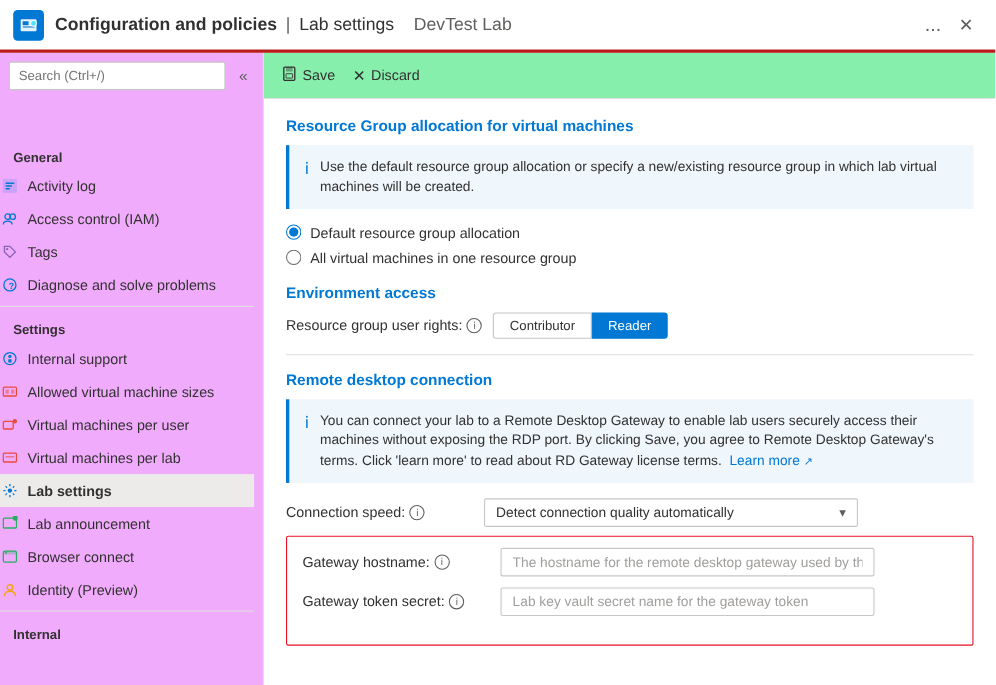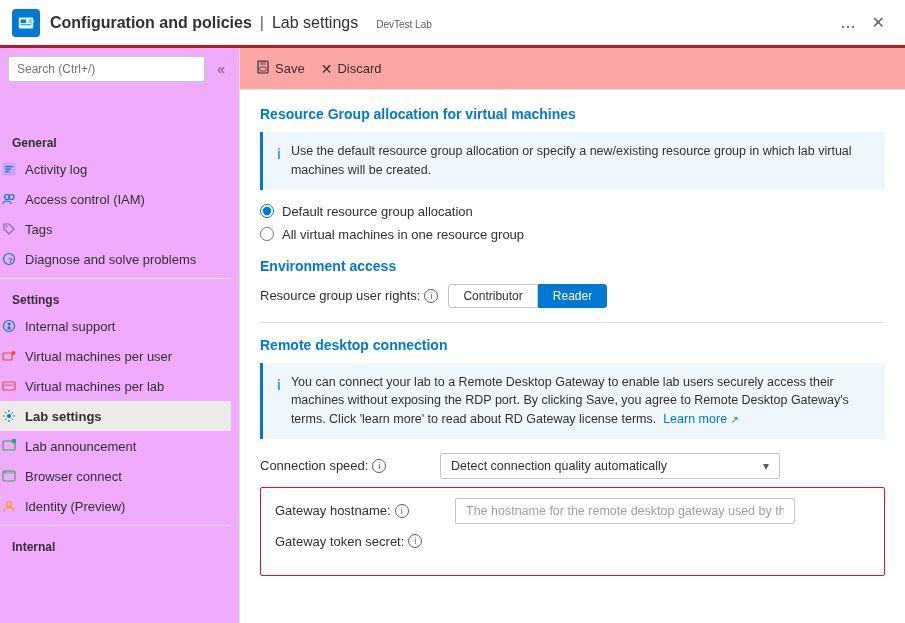--- a/index.html
+++ b/index.html
@@ -12,21 +12,21 @@
     }
     .title-bar-icon {
       width: 28px; height: 28px; background: #0078d4; border-radius: 4px;
       display: flex; align-items: center; justify-content: center; margin-right: 10px; flex-shrink: 0;
     }
     .title-bar-icon svg { width: 18px; height: 18px; }
     .title-bar-text { display: flex; align-items: baseline; gap: 8px; flex: 1; }
     .title-bar-main { font-size: 16px; font-weight: 600; color: #323130; }
     .title-bar-separator { font-size: 16px; color: #605e5c; }
     .title-bar-sub { font-size: 16px; font-weight: 400; color: #323130; }
-    .title-bar-subtitle { font-size: 10px; color: #605e5c; margin-left: 10px; }
+    .title-bar-subtitle { font-size: 16px; color: #605e5c; margin-left: 10px; }
     .title-bar-ellipsis { color: #605e5c; font-size: 18px; cursor: pointer; padding: 0 8px; }
     .title-bar-close { margin-left: auto; background: none; border: none; font-size: 16px; cursor: pointer; color: #605e5c; padding: 4px 8px; }
 
     
     .app-body { display: flex; flex: 1; overflow: hidden; }
 
     
     .sidebar {
       width: 240px; min-width: 240px; border-right: 1px solid #e0e0e0;
       background: #f0abfc; overflow-y: auto; display: flex; flex-direction: column; gap: 40px;
@@ -45,21 +45,21 @@
     .sidebar-item.active { background: #edebe9; font-weight: 600; }
     .sidebar-item-icon { width: 16px; height: 16px; display: flex; align-items: center; justify-content: center; flex-shrink: 0; }
     .sidebar-divider { border: none; border-top: 1px solid #e0e0e0; margin: 4px 0; }
 
     
     .main-content { flex: 1; display: flex; flex-direction: column; overflow: hidden; }
 
     
     .toolbar {
       display: flex; align-items: center; padding: 8px 16px; border-bottom: 1px solid #e0e0e0;
-      gap: 16px; background: #fca5a5; min-height: 40px;
+      gap: 16px; background: #86efac; min-height: 40px;
     }
     .toolbar-btn {
       display: flex; align-items: center; gap: 5px; background: none; border: none;
       cursor: pointer; font-size: 13px; color: #323130; padding: 4px 0;
     }
     .toolbar-btn-icon { font-size: 14px; }
 
     
     .content-area { flex: 1; overflow-y: auto; padding: 16px 20px; background: #fff; }
 
@@ -207,20 +207,30 @@
           <div class="sidebar-item-icon">
             <svg width="14" height="14" viewBox="0 0 14 14">
                 <circle cx="7" cy="7" r="5.5" fill="none" stroke="#0078d4" stroke-width="1.2"></circle>
                 <circle cx="7" cy="5" r="1.5" fill="#0078d4"></circle>
                 <rect x="5.5" y="7.5" width="3" height="3" rx="0.5" fill="#0078d4"></rect>
               </svg>
           </div>
           <span>Internal support</span>
         </div>
 
+        <div class="sidebar-item">
+          <div class="sidebar-item-icon">
+            <svg width="14" height="14" viewBox="0 0 14 14">
+                <rect x="1" y="3" width="12" height="8" rx="1" fill="none" stroke="#e74c3c" stroke-width="1.2"></rect>
+                <rect x="3" y="5" width="3" height="4" rx="0.5" fill="#e74c3c" opacity="0.5"></rect>
+                <rect x="8" y="5" width="3" height="4" rx="0.5" fill="#e74c3c" opacity="0.5"></rect>
+              </svg>
+          </div>
+          <span>Allowed virtual machine sizes</span>
+        </div>
 
         <div class="sidebar-item">
           <div class="sidebar-item-icon">
             <svg width="14" height="14" viewBox="0 0 14 14">
                 <rect x="1" y="4" width="9" height="7" rx="1" fill="none" stroke="#e74c3c" stroke-width="1.2"></rect>
                 <circle cx="11.5" cy="4" r="2" fill="#e74c3c"></circle>
               </svg>
           </div>
           <span>Virtual machines per user</span>
         </div>
@@ -369,19 +379,20 @@
             <span class="info-circle">i</span>
           </div>
           <input type="text" class="text-input-field" placeholder="The hostname for the remote desktop gateway used by this lab" style="">
         </div>
 
         <div class="field-row" style="margin-bottom: 16px;">
           <div class="field-label">
             <span>Gateway token secret:</span>
             <span class="info-circle">i</span>
           </div>
+          <input type="text" class="text-input-field" placeholder="Lab key vault secret name for the gateway token" style="">
         </div>
 
       </div>
 
     </div>
   </div>
 </div>
 
 </body></html>

